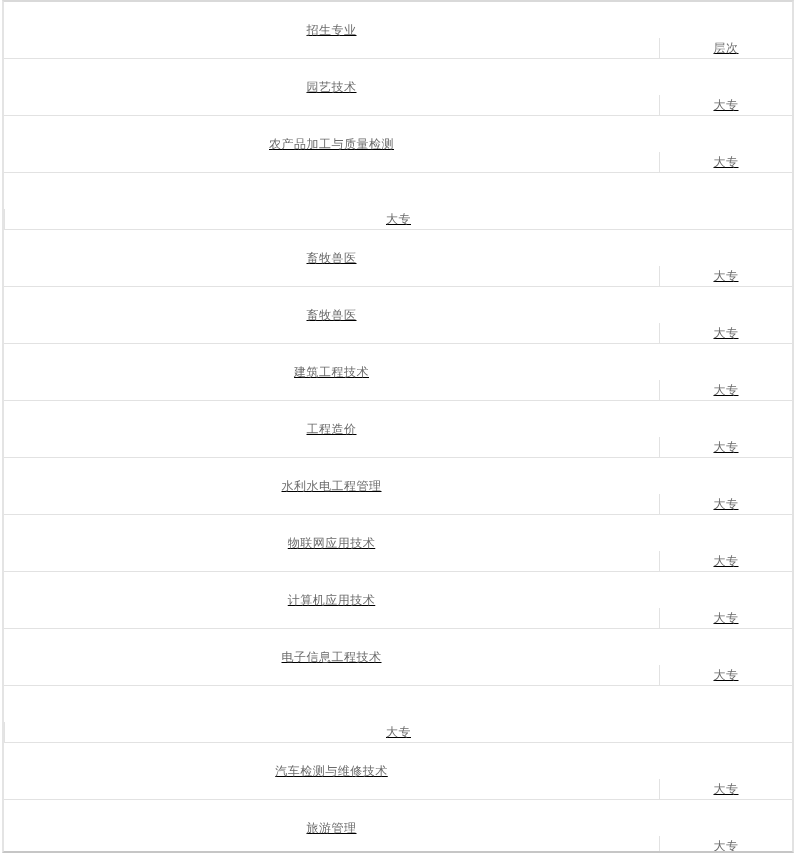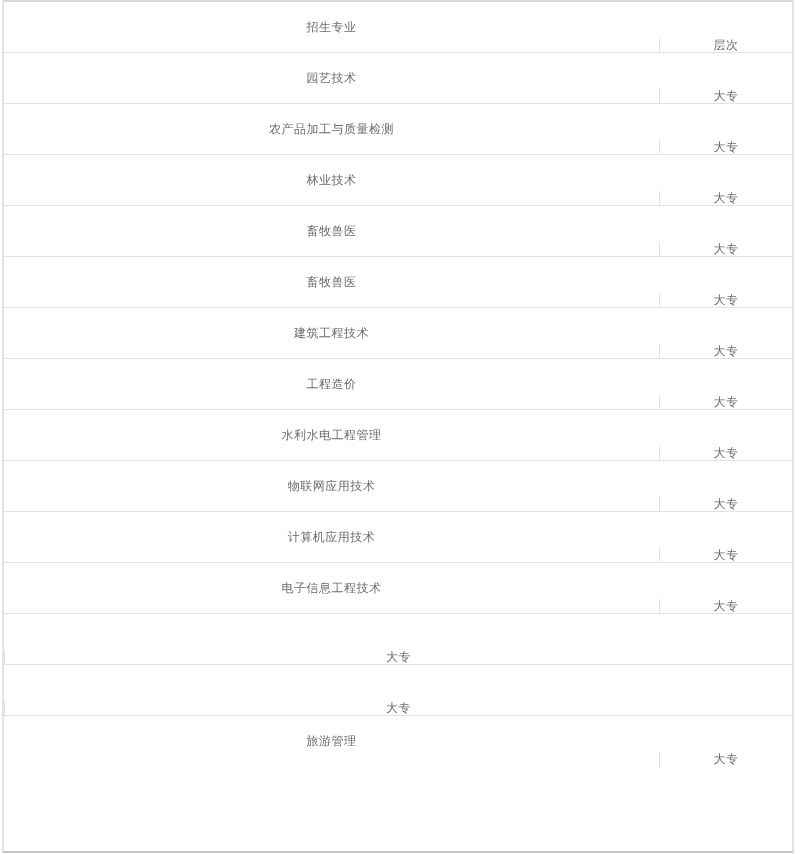--- a/index.html
+++ b/index.html
@@ -25,23 +25,24 @@
     border-top: 2px solid #d9d9d9;
     border-bottom: 2px solid #c6c6c6;
     border-left: 2px solid #e4e4e4;
     border-right: 2px solid #e2e2e2;
     overflow: hidden;
     background: #ffffff;
   }
   .row {
     box-sizing: border-box;
     display: flex;
-    height: 51px;
+    height: 57px;
     border-bottom: 1px solid #e2e2e2;
     background: #ffffff;
+    text-decoration: underline;
   }
   .row:last-child {
     border-bottom: none;
   }
   .cell {
     box-sizing: border-box;
     display: flex;
     align-items: center;
     justify-content: center;
     font-size: 12px;
@@ -73,21 +74,20 @@
       <div class="cell major">园艺技术</div>
       <div class="cell level">大专</div>
     </div>
 
     <div class="row">
       <div class="cell major">农产品加工与质量检测</div>
       <div class="cell level">大专</div>
     </div>
 
     <div class="row">
-      <div class="cell major">林业技术</div>
       <div class="cell level">大专</div>
     </div>
 
     <div class="row">
       <div class="cell major">畜牧兽医</div>
       <div class="cell level">大专</div>
     </div>
 
     <div class="row">
       <div class="cell major">畜牧兽医</div>
@@ -122,20 +122,21 @@
     <div class="row">
       <div class="cell major">电子信息工程技术</div>
       <div class="cell level">大专</div>
     </div>
 
     <div class="row">
       <div class="cell level">大专</div>
     </div>
 
     <div class="row">
+      <div class="cell major">汽车检测与维修技术</div>
       <div class="cell level">大专</div>
     </div>
 
     <div class="row">
       <div class="cell major">旅游管理</div>
       <div class="cell level">大专</div>
     </div>
 
   </div>
 </div>

